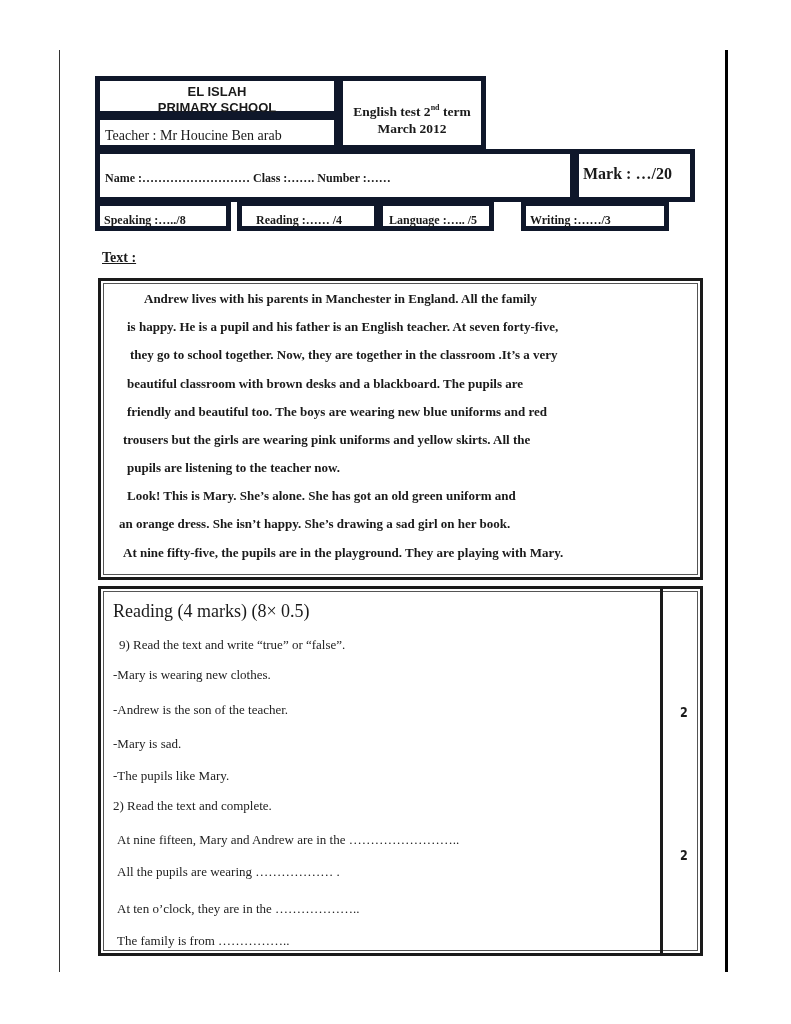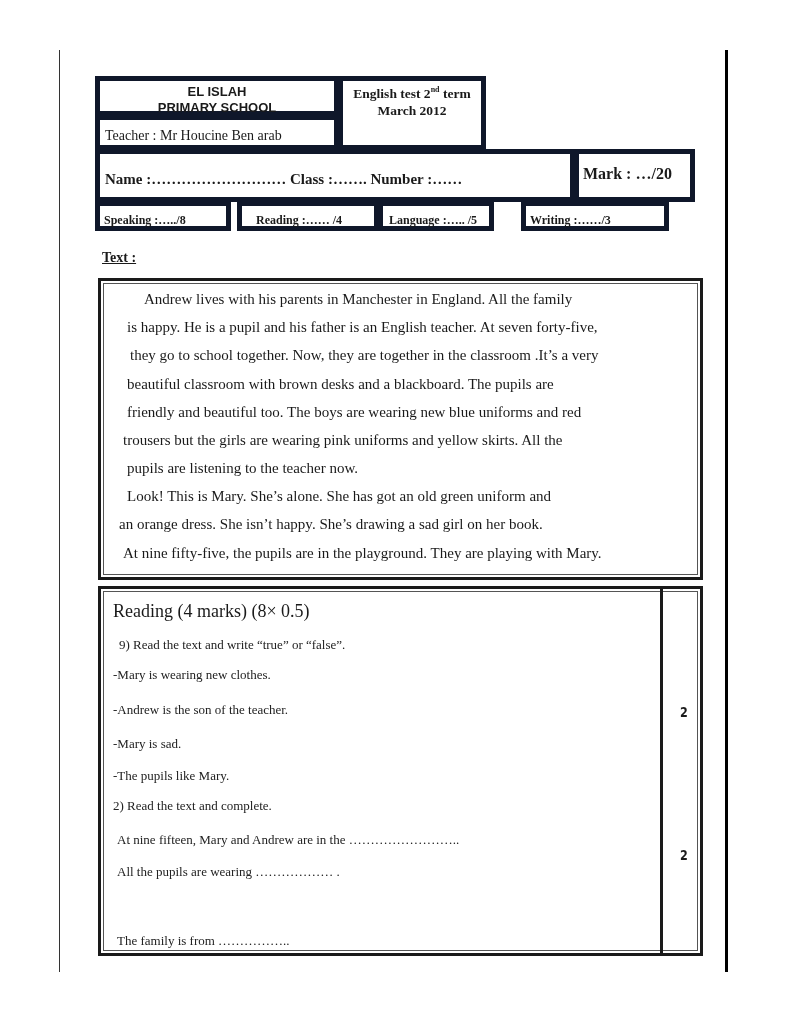--- a/index.html
+++ b/index.html
@@ -8,38 +8,38 @@
 
   .page-rule-left { position: absolute; left: 59px; top: 50px; width: 1px; height: 922px; background: #333; }
   .page-rule-right { position: absolute; left: 725px; top: 50px; width: 3px; height: 922px; background: #000; }
 
   
   .hdr { position: absolute; left: 95px; top: 76px; width: 600px; height: 155px; }
   .cell { position: absolute; box-sizing: border-box; border: 5px solid #0f172a; }
   .hdr .school { left: 0; top: 0; width: 244px; height: 40px; text-align: center;
                  font-family: "Liberation Sans", sans-serif; font-weight: bold; font-size: 13px; line-height: 16px; padding-top: 3px; }
   .hdr .teacher { left: 0; top: 39px; width: 244px; height: 35px; font-size: 14px; padding: 8px 0 0 5px; }
-  .hdr .test { left: 243px; top: 0; width: 148px; height: 74px; text-align: center; font-weight: bold; font-size: 13.5px; line-height: 17px; }
+  .hdr .test { left: 243px; top: 0; width: 148px; height: 74px; text-align: center; font-weight: bold; font-size: 13.5px; line-height: 17px; padding-top: 18px; }
   .hdr .test sup { font-size: 8px; }
   .hdr .duration { left: 426px; top: 0; width: 174px; height: 74px; text-align: center; font-weight: bold; font-size: 15.5px; padding-top: 28px; }
-  .hdr .name { left: 0; top: 73px; width: 480px; height: 53px; font-weight: bold; font-size: 15px; padding: 17px 16px 0 5px; white-space: nowrap; }
+  .hdr .name { left: 0; top: 73px; width: 480px; height: 53px; font-weight: bold; font-size: 12px; padding: 17px 16px 0 5px; white-space: nowrap; }
   .hdr .mark { left: 479px; top: 73px; width: 121px; height: 53px; font-weight: bold; font-size: 16px; padding: 11px 0 0 4px; white-space: nowrap; }
   .hdr .sub { top: 125px; height: 30px; font-weight: bold; font-size: 12px; padding: 7px 0 0 4px; white-space: nowrap; }
   .hdr .s1 { left: 0; width: 136px; }
   .hdr .s2 { left: 142px; width: 142px; padding-left: 14px; }
   .hdr .s3 { left: 283px; width: 116px; padding-left: 6px; }
   .hdr .s4 { left: 426px; width: 148px; }
 
   .text-label { position: absolute; left: 102px; top: 250px; font-weight: bold; font-size: 14px; text-decoration: underline; }
 
   
   .textbox { position: absolute; left: 98px; top: 278px; width: 605px; height: 302px; box-sizing: border-box;
              border: 3px solid #1a1a1a; }
   .textbox .inner { position: absolute; left: 2px; top: 2px; right: 2px; bottom: 2px; border: 1px solid #555; }
-  .textbox .line { position: absolute; font-weight: normal; font-size: 15px; white-space: nowrap; color: #1a1a1a; }
+  .textbox .line { position: absolute; font-weight: bold; font-size: 13px; white-space: nowrap; color: #1a1a1a; }
 
   
   .reading { position: absolute; left: 98px; top: 586px; width: 605px; height: 370px; box-sizing: border-box;
              border: 3px solid #1a1a1a; }
   .reading .inner { position: absolute; left: 2px; top: 2px; right: 2px; bottom: 2px; border: 1px solid #555; }
   .reading .divider { position: absolute; left: 559px; top: 0; width: 3px; height: 100%; background: #1a1a1a; }
   .reading .title { position: absolute; left: 12px; top: 12px; font-size: 18px; white-space: nowrap; }
   .reading .q { position: absolute; font-size: 13px; white-space: nowrap; color: #222; }
   .reading .score { position: absolute; left: 578px; font-family: "DejaVu Sans", sans-serif; font-weight: bold; font-size: 14px; transform: scaleX(0.8); }
 </style>
@@ -91,15 +91,16 @@
   <div class="q" style="left:18px; top:48px;">9) Read the text and write “true” or “false”.</div>
   <div class="q" style="left:12px; top:78px;">-Mary is wearing new clothes.</div>
   <div class="q" style="left:12px; top:113px;">-Andrew is the son of the teacher.</div>
   <div class="q" style="left:12px; top:147px;">-Mary is sad.</div>
   <div class="q" style="left:12px; top:179px;">-The pupils like Mary.</div>
   <div class="score" style="top:115px;">2</div>
 
   <div class="q" style="left:12px; top:209px;">2) Read the text and complete.</div>
   <div class="q" style="left:16px; top:243px;">At nine fifteen, Mary and Andrew are in the ……………………..</div>
   <div class="q" style="left:16px; top:275px;">All the pupils are wearing ………………   .</div>
+  <div class="q" style="left:16px; top:312px;">At ten o’clock, they are in the ………………..</div>
   <div class="q" style="left:16px; top:344px;">The family is from ……………..</div>
   <div class="score" style="top:258px;">2</div>
 </div>
 
 </body></html>

